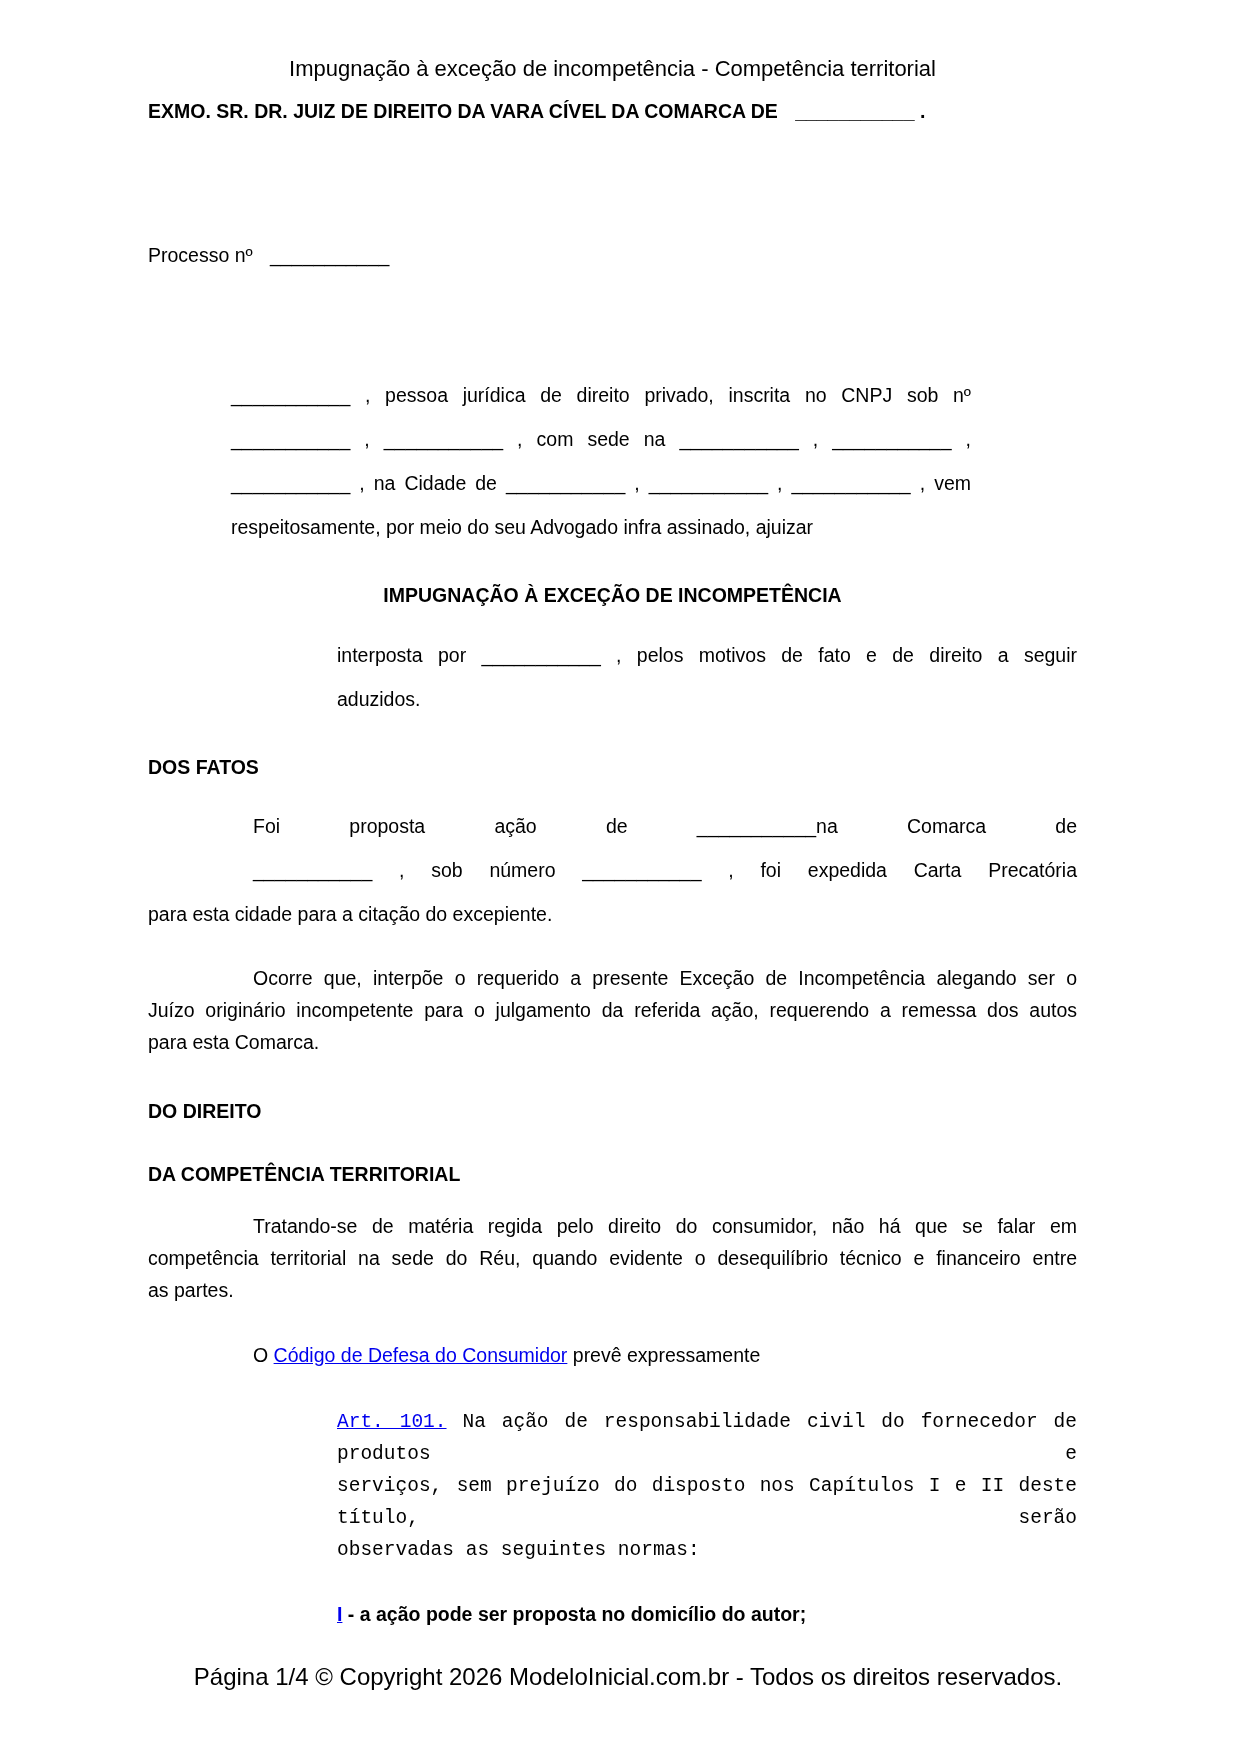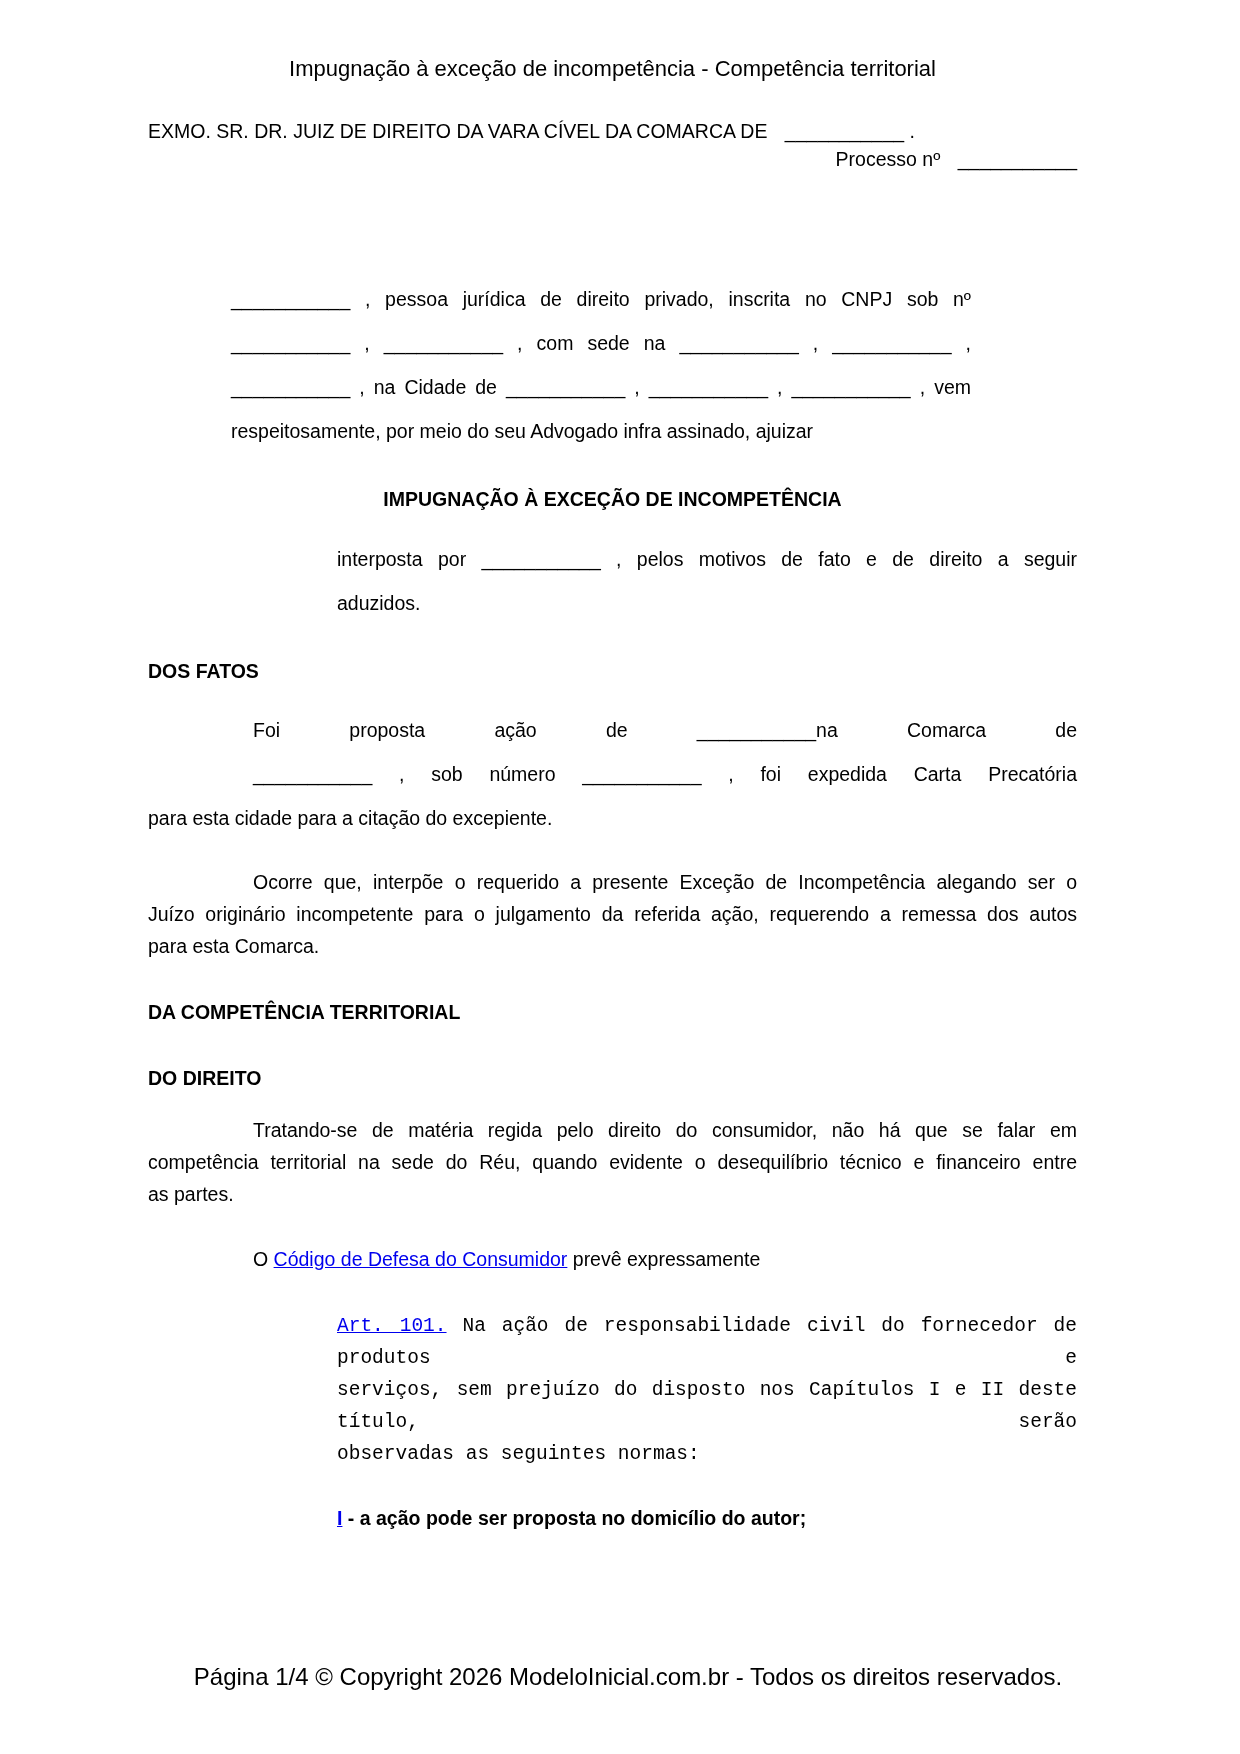--- a/index.html
+++ b/index.html
@@ -7,22 +7,22 @@
     position:relative;
     width:1240px; height:1754px;
     background:#fff;
     font-family:"Liberation Sans","DejaVu Sans",sans-serif;
     font-size:19.5px; color:#000;
     overflow:hidden;
   }
   .content { position:absolute; left:148px; top:0; width:929px; }
 
   .doc-title { margin-top:55px; font-size:22px; line-height:28px; text-align:center; }
-  .court-line { margin-top:34px; font-weight:normal; line-height:28px; }
-  .process-line { line-height:28px;text-align:right; }
+  .court-line { margin-top:14px; font-weight:bold; line-height:28px; }
+  .process-line { margin-top:116px; line-height:28px; }
 
   .qual { margin-left:83px; width:740px; margin-top:104px; }
   .petition-heading { margin-top:33px; line-height:26px; font-weight:bold; text-align:center; }
   .interposta { margin-left:189px; width:740px; margin-top:25px; }
 
   .h1 { font-weight:bold; line-height:26px; }
   .h-dos-fatos { margin-top:33px; }
   .h-do-direito { margin-top:40px; }
   .h-da-comp { margin-top:37px; }
 
@@ -89,23 +89,23 @@
       <div class="line jl ind">___________ , sob número ___________ , foi expedida Carta Precatória</div>
       <div class="line">para esta cidade para a citação do excepiente.</div>
     </div>
 
     <div class="ocorre lh32">
       <div class="line jl fi">Ocorre que, interpõe o requerido a presente Exceção de Incompetência alegando ser o</div>
       <div class="line jl">Juízo originário incompetente para o julgamento da referida ação, requerendo a remessa dos autos</div>
       <div class="line">para esta Comarca.</div>
     </div>
 
+    <div class="h1 h-do-direito">DO DIREITO</div>
+
     <div class="h1 h-da-comp">DA COMPETÊNCIA TERRITORIAL</div>
-
-    <div class="h1 h-do-direito">DO DIREITO</div>
 
     <div class="tratando lh32">
       <div class="line jl fi">Tratando-se de matéria regida pelo direito do consumidor, não há que se falar em</div>
       <div class="line jl">competência territorial na sede do Réu, quando evidente o desequilíbrio técnico e financeiro entre</div>
       <div class="line">as partes.</div>
     </div>
 
     <div class="cdc-line">
       <span>O</span>
       <a class="doc-link">Código de Defesa do Consumidor</a>

